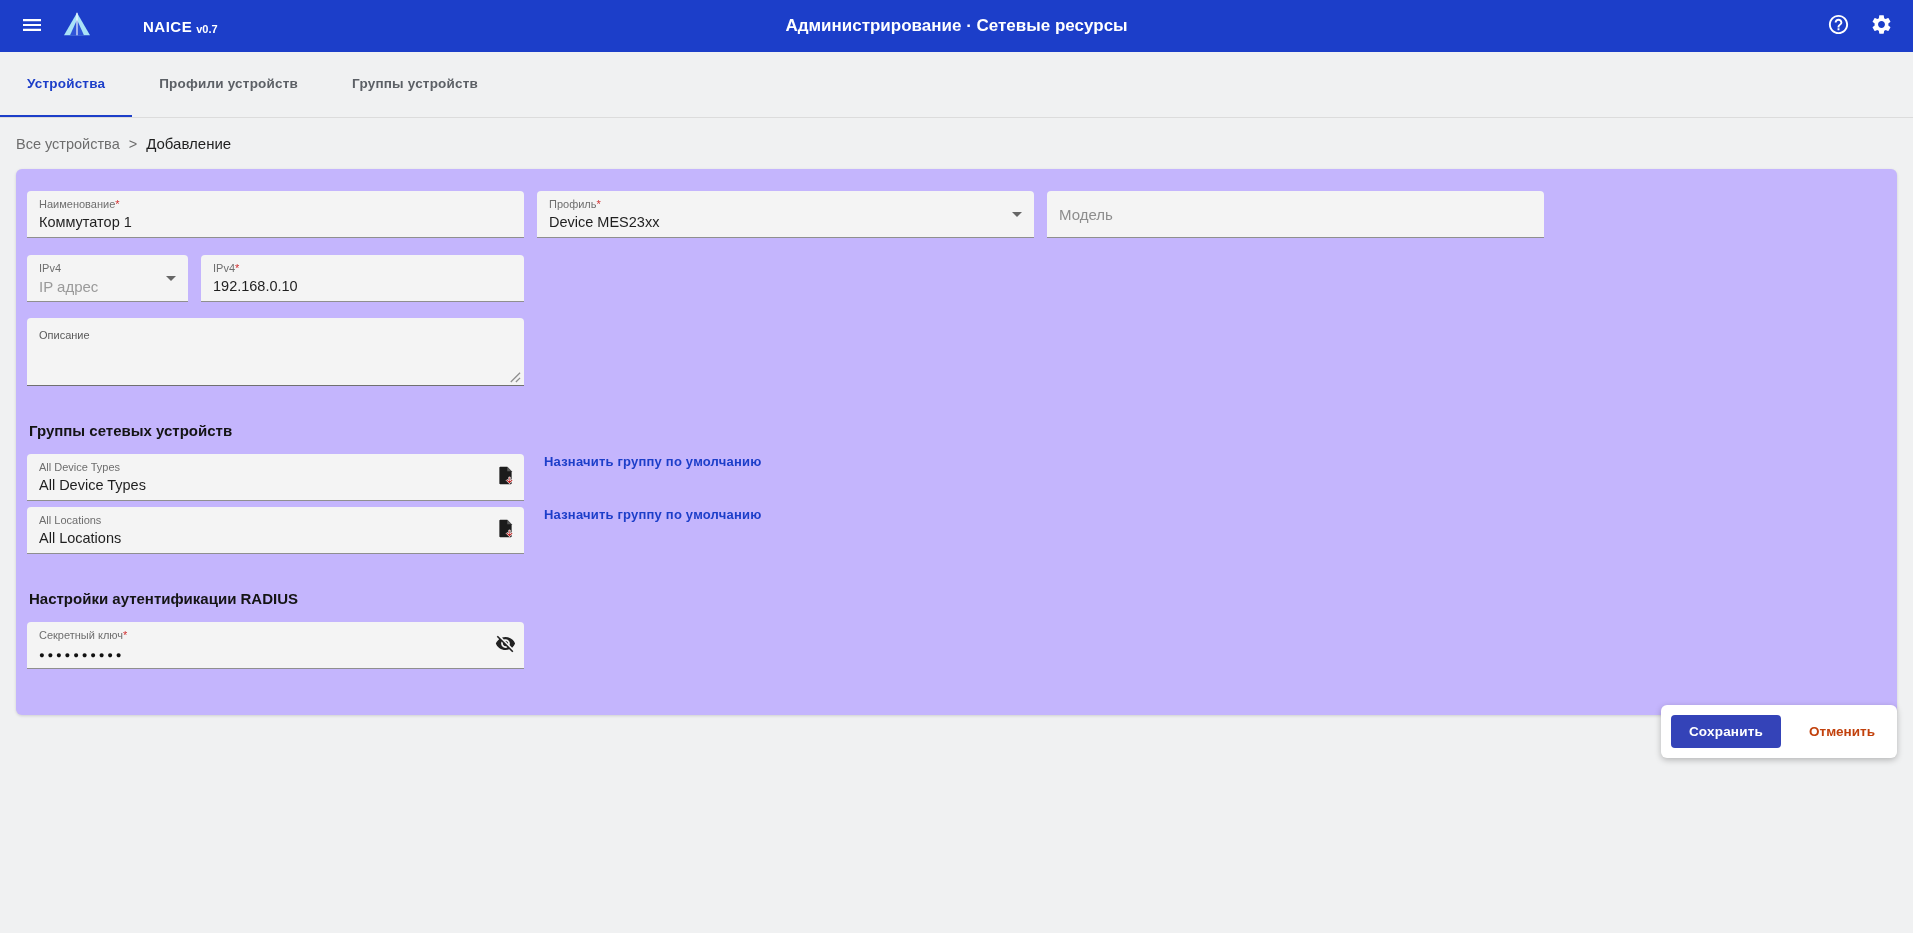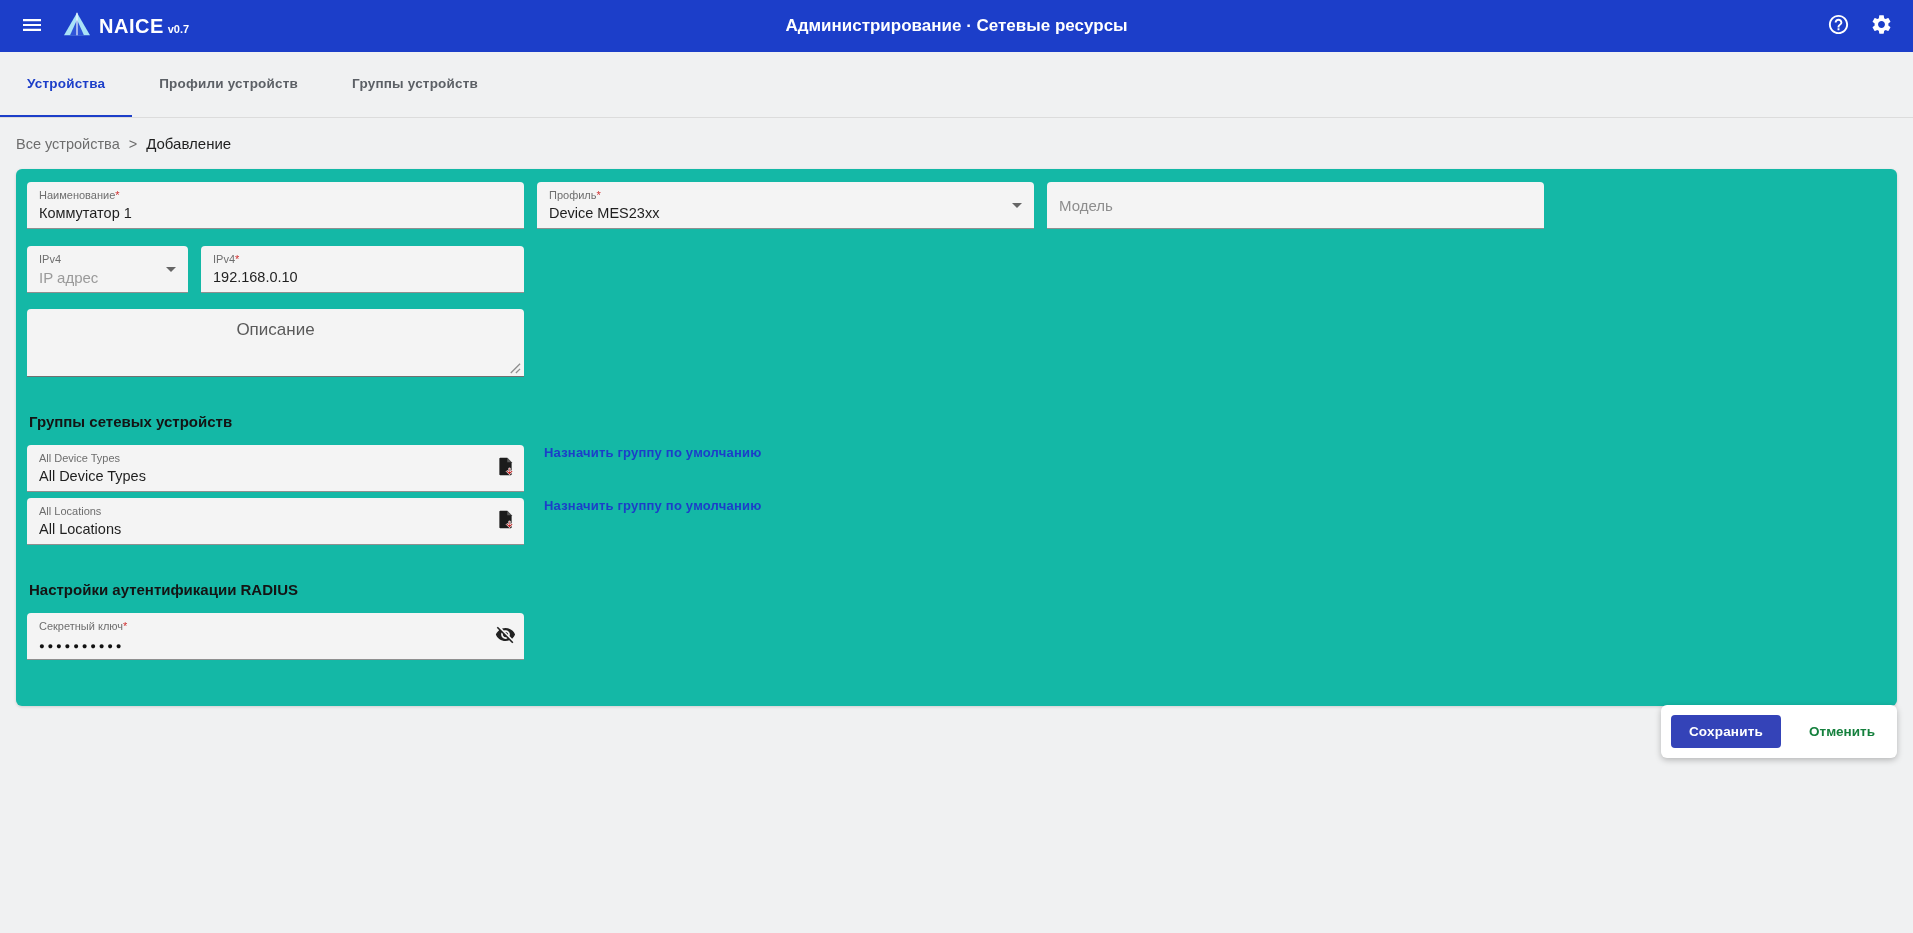--- a/index.html
+++ b/index.html
@@ -14,83 +14,83 @@
   
   .appbar {
     height:52px; background:var(--primary,#1c3ec9); color:#fff;
     display:flex; align-items:center; padding:0 14px; position:relative;
   }
   .icon-btn { background:none; border:none; padding:6px; cursor:pointer;
     display:flex; align-items:center; justify-content:center; color:#fff; }
   .menu-btn svg { width:24px; height:24px; }
   .logo { display:flex; align-items:center; margin-left:12px; }
   .logo svg { width:30px; height:26px; margin-right:7px; }
-  .app-name { font-size:20px; font-weight:bold; letter-spacing:.5px; }
+  .app-name { font-size:15px; font-weight:bold; letter-spacing:.5px;margin-left:44px; }
   .app-version { font-size:11px; font-weight:bold; margin-left:4px; margin-top:6px; }
   .appbar-title { position:absolute; left:50%; transform:translateX(-50%);
     font-size:17px; font-weight:bold; white-space:nowrap; }
   .appbar-actions { margin-left:auto; display:flex; align-items:center; gap:8px; }
   .appbar-actions svg { width:23px; height:23px; }
 
   
   .tabs { display:flex; align-items:stretch; height:66px; border-bottom:1px solid #dcdcdc; }
   .tab { display:flex; align-items:center; padding:0 27px; font-size:13.5px; font-weight:700;
     color:#5c6066; letter-spacing:.2px; border:none; background:none; cursor:pointer;
     border-bottom:2px solid transparent; font-family:inherit; }
   .tab.active { color:var(--primary,#1c3ec9); border-bottom-color:var(--primary,#1c3ec9); }
 
   
   .breadcrumb { display:flex; align-items:center; gap:9px; margin:17px 16px; font-size:14.5px; color:#6d6d6d; }
   .breadcrumb .crumb-link { cursor:pointer; }
   .breadcrumb .current { color:#1f1f1f; font-size:15px; }
 
   
-  .card { margin:5px 16px; background:#14b8a6; border-radius:6px;
-    box-shadow:0 1px 3px rgba(0,0,0,.14); padding:13px 11px 46px; }
+  .card { margin:5px 16px; background:#c4b5fd; border-radius:6px;
+    box-shadow:0 1px 3px rgba(0,0,0,.14); padding:22px 11px 46px; }
 
   .row { display:flex; gap:13px; }
   .row + .row { margin-top:17px; }
 
   .field { background:#f4f4f4; border-bottom:1px solid #8f8f8f; border-radius:4px 4px 0 0;
     height:47px; padding:7px 12px 0; position:relative; cursor:text; }
   .w-lg { width:497px; } .w-sm { width:161px; } .w-md { width:323px; }
   .flabel { font-size:11px; color:#6e6e6e; line-height:1.2; white-space:nowrap; }
   .fvalue { font-size:14.5px; color:#1f1f1f; margin-top:3px; white-space:nowrap; }
   .fvalue.muted { color:#9a9a9a; font-size:15px; }
   .req { color:var(--required,#d03030); }
   .select { cursor:pointer; }
   .select .chevron { position:absolute; right:12px; top:21px; width:0; height:0;
     border-left:5px solid transparent; border-right:5px solid transparent; border-top:5.5px solid #666; }
   .center-ph { display:flex; align-items:center; padding-top:0; }
   .ph { color:#8d8d8d; font-size:15px; }
 
   .textarea { width:497px; height:68px; background:#f4f4f4; border-bottom:1px solid #707070;
     border-radius:4px 4px 0 0; padding:11px 12px; position:relative; margin-top:16px; cursor:text; }
-  .textarea .ta-ph { font-size:17px; color:#5a5a5a;text-align:center; }
+  .textarea .ta-ph { font-size:11px; color:#5a5a5a; }
   .resize { position:absolute; right:3px; bottom:3px; width:13px; height:13px; cursor:nwse-resize; }
 
   .section-title { font-size:15px; font-weight:700; color:#141414; margin:36px 2px 15px; }
 
   .group-row { display:flex; margin-bottom:6px; }
   .group-field { width:497px; padding-right:46px; }
   .trailing-btn { position:absolute; right:6px; top:50%; transform:translateY(-50%); padding:2px; }
   .trailing-btn svg { width:21px; height:22px; }
   .assign-link { margin-left:20px; color:var(--primary,#1c3ec9); font-size:13px; font-weight:700;
     text-decoration:none; letter-spacing:.2px; cursor:pointer; }
 
   .dots { font-size:9.5px; letter-spacing:2.8px; color:#111; margin-top:7px; }
 
   
   .action-bar { position:absolute; top:705px; right:16px; background:#fff; border-radius:6px;
     box-shadow:0 2px 6px rgba(0,0,0,.25); padding:10px 16px 10px 10px;
     display:flex; align-items:center; gap:22px; }
   .btn-primary { background:var(--button,#3443b8); color:#fff; border:none; border-radius:4px;
     padding:9px 18px; font-size:13.5px; font-weight:700; cursor:pointer; font-family:inherit;
     letter-spacing:.2px; }
-  .btn-text { background:none; border:none; color:#15803d; font-size:13.5px; font-weight:700;
+  .btn-text { background:none; border:none; color:#c2410c; font-size:13.5px; font-weight:700;
     cursor:pointer; font-family:inherit; }
 </style>
 </head>
 <body>
 
 <header class="appbar">
   <button class="icon-btn menu-btn">
     <span>
       <svg viewBox="0 0 24 24" width="24" height="24">
           <path fill="#fff" d="M3 6h18v2.2H3zM3 10.9h18v2.2H3zM3 15.8h18V18H3z"></path>

